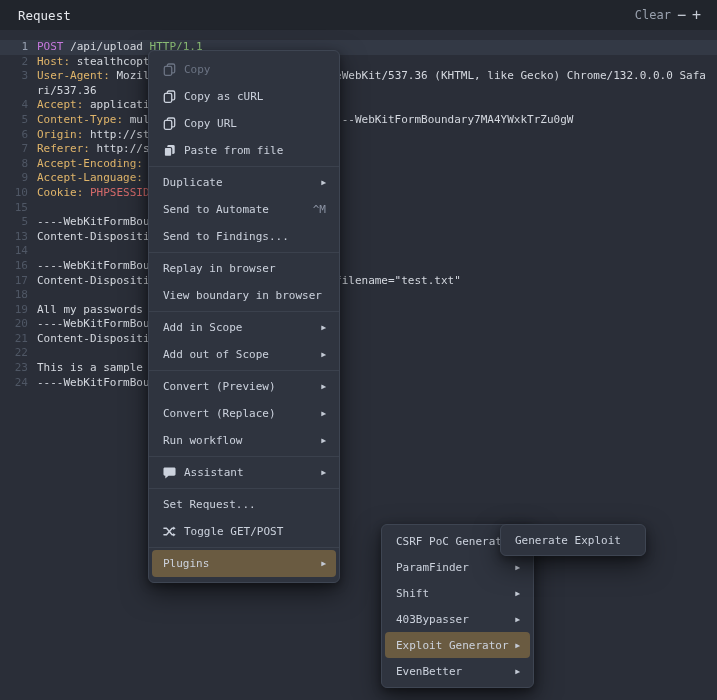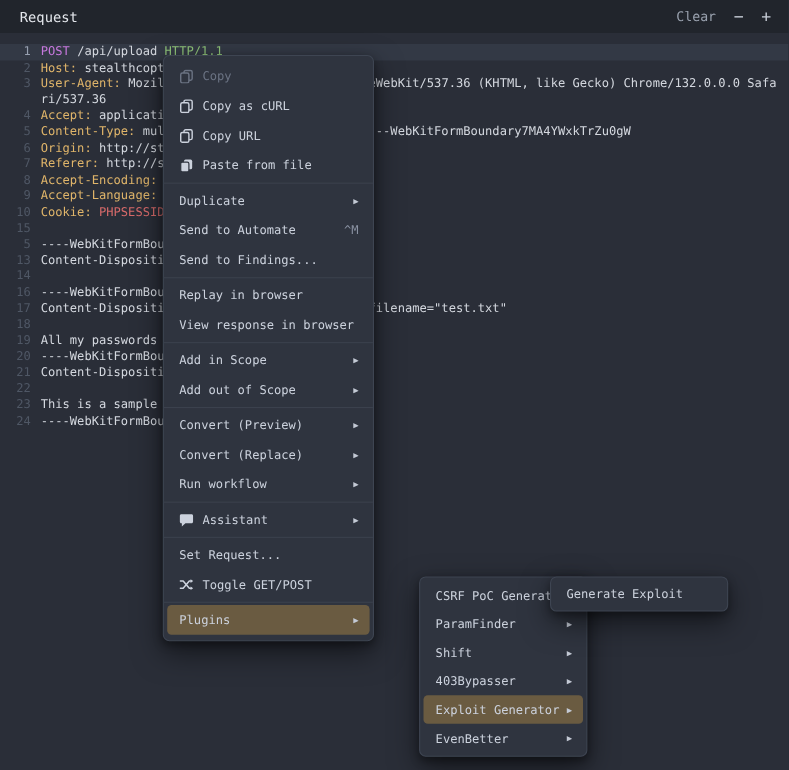--- a/index.html
+++ b/index.html
@@ -11,21 +11,21 @@
   }
   
   .topbar {
     height: 30px;
     background: #21252c;
     display: flex;
     align-items: center;
     padding: 0 16px 0 18px;
   }
   .title { color: #e4e7ec; font-size: 12.5px; }
-  .controls { margin-left: auto; display: flex; align-items: center; gap: 16px; }
+  .controls { margin-left: auto; display: flex; align-items: center; gap: 6px; }
   .clear-btn {
     background: none; border: none; cursor: pointer;
     color: #99a1ae; font-family: "DejaVu Sans Mono", monospace; font-size: 12px;
   }
   .icon-btn {
     background: none; border: none; cursor: pointer;
     color: #c6ccd6; font-family: "DejaVu Sans Mono", monospace;
     font-size: 15px; line-height: 15px; padding: 0;
   }
   
@@ -53,21 +53,21 @@
     background: #2f343f;
     border: 1px solid #3e4552;
     border-radius: 6px;
     box-shadow: 0 10px 26px rgba(0,0,0,.5), 0 3px 8px rgba(0,0,0,.35);
     font-size: 11px;
     color: #ccd2dd;
     z-index: 10;
   }
   #main-menu    { left: 148px; top: 50px;  width: 192px; padding: 5px 0; }
   #plugins-menu { left: 344px; top: 524px; width: 153px; padding: 3px 0; margin-left: 37px; }
-  #exploit-menu { left: 500px; top: 524px; width: 162px; padding: 2px 0; }
+  #exploit-menu { left: 500px; top: 524px; width: 146px; padding: 2px 0; }
   .mi {
     height: 27px;
     display: flex; align-items: center;
     margin: 0 3px; padding: 0 10px 0 11px;
     border-radius: 4px; cursor: pointer;
   }
   #plugins-menu .mi, #exploit-menu .mi { height: 26px; }
   .mi.dis { color: #6b7383; cursor: default; }
   .mi.hl { background: #6a5b41; }
   .mi .ic { flex: none; width: 13px; height: 13px; margin-right: 8px; display: flex; align-items: center; }
@@ -165,21 +165,21 @@
       <span class="sc">^M</span>
     </div>
     <div class="mi">
       <span class="lab">Send to Findings...</span>
     </div>
     <div class="sep"></div>
     <div class="mi">
       <span class="lab">Replay in browser</span>
     </div>
     <div class="mi">
-      <span class="lab">View response in browser</span>
+      <span class="lab">View boundary in browser</span>
     </div>
     <div class="sep"></div>
     <div class="mi">
       <span class="lab">Add in Scope</span>
       <span class="arr">▶</span>
     </div>
     <div class="mi">
       <span class="lab">Add out of Scope</span>
       <span class="arr">▶</span>
     </div>

